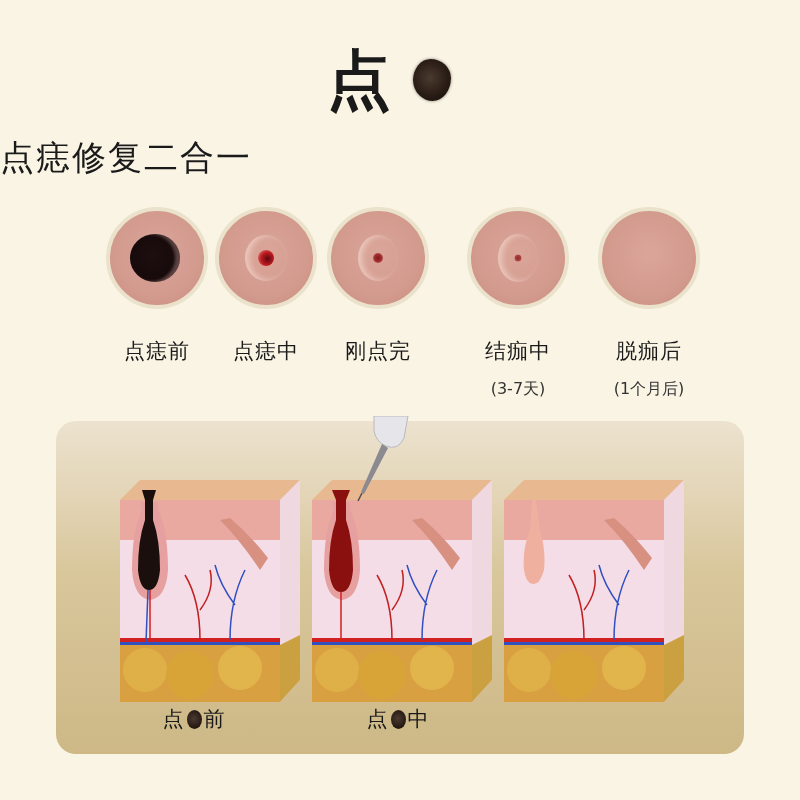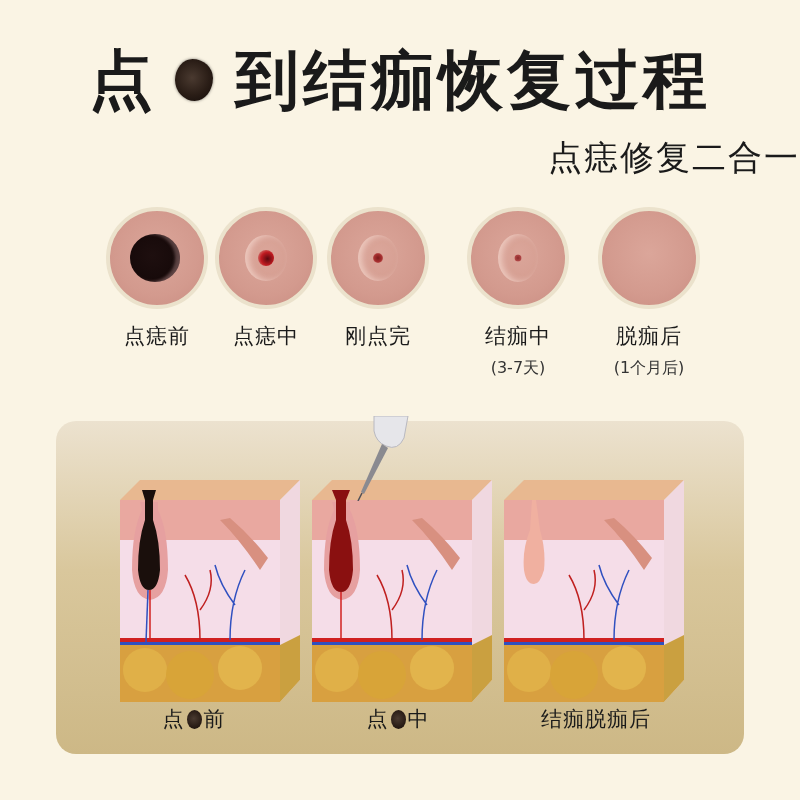--- a/index.html
+++ b/index.html
@@ -16,40 +16,40 @@
     font-size: 64px; font-weight: bold; letter-spacing: 4px; line-height: 80px;
   }
   .title .mole-glyph {
     display: inline-block; width: 38px; height: 42px; margin: 0 22px 0 18px;
     border-radius: 46% 54% 48% 52% / 50% 45% 55% 50%;
     background: radial-gradient(circle at 45% 45%, #4a3a30 0%, #2a1d16 55%, #120b08 100%);
     box-shadow: 0 0 3px rgba(0,0,0,0.5);
   }
   .subtitle {
     position: absolute; left: 0; right: 0; top: 133px;
-    text-align: right; font-size: 34px; letter-spacing: 2px; line-height: 48px;
+    text-align: left; font-size: 34px; letter-spacing: 2px; line-height: 48px;
   }
   .stage {
     position: absolute; top: 207px; width: 120px; margin-left: -60px;
     display: flex; flex-direction: column; align-items: center;
   }
   .stage .skin {
     width: 102px; height: 102px; border-radius: 50%;
     border: 4px solid #ebe2cc;
     background: radial-gradient(circle at 50% 45%, #dba69a 0%, #d39a8e 60%, #c98d82 100%);
     position: relative; overflow: hidden;
   }
   .skin .spot { position: absolute; border-radius: 50%; left: 50%; top: 50%; transform: translate(-50%,-50%); }
   .skin .ring { position: absolute; border-radius: 50%; left: 50%; top: 50%; transform: translate(-50%,-50%);
     box-shadow: inset 4px 0 6px rgba(255,235,225,0.55); }
   .stage .label {
-    margin-top: 12px; font-size: 21px; line-height: 30px; letter-spacing: 1px;
+    margin-top: 27px; font-size: 21px; line-height: 30px; letter-spacing: 1px;
   }
   .stage .sublabel {
-    font-size: 16px; line-height: 22px; color: #333; margin-top: 6px;
+    font-size: 16px; line-height: 22px; color: #333; margin-top: 12px;
   }
   .panel {
     position: absolute; left: 56px; top: 421px; width: 688px; height: 333px;
     border-radius: 20px;
     background: linear-gradient(180deg, #ece2cf 0%, #d9c79c 45%, #cdb886 100%);
   }
   .block { position: absolute; top: 59px; width: 180px; height: 222px; }
   .block svg { width: 100%; height: 100%; display: block; }
   .cap {
     position: absolute; top: 283px; width: 200px; margin-left: -100px;
@@ -61,21 +61,20 @@
     border-radius: 50%;
     background: radial-gradient(circle at 45% 45%, #4a3a30 0%, #2a1d16 60%, #120b08 100%);
   }
 </style>
 </head>
 <body>
 
 <div class="title">
   <span>点</span>
   <span class="mole-glyph"></span>
-  <span>到结痂恢复过程</span>
 </div>
 <div class="subtitle">点痣修复二合一</div>
 
 <div class="stage" style="left:157px">
   <div class="skin">
     <div class="spot" style="width:50px;height:48px;left:48%;background:radial-gradient(circle at 45% 45%,#1e0f0f 0%,#170a0a 60%,#3a2020 85%,rgba(180,120,110,0) 100%);box-shadow:inset -5px 0 3px rgba(200,160,160,0.35);"></div>
   </div>
   <div class="label">点痣前</div>
 </div>
 
@@ -186,16 +185,13 @@
   <div class="cap" style="left:138px">
     <span>点</span>
     <span class="dot"></span>
     <span>前</span>
   </div>
   <div class="cap" style="left:342px">
     <span>点</span>
     <span class="dot"></span>
     <span>中</span>
   </div>
-  <div class="cap" style="left:540px">
-    <span>结痂脱痂后</span>
-  </div>
 </div>
 
 </body></html>

